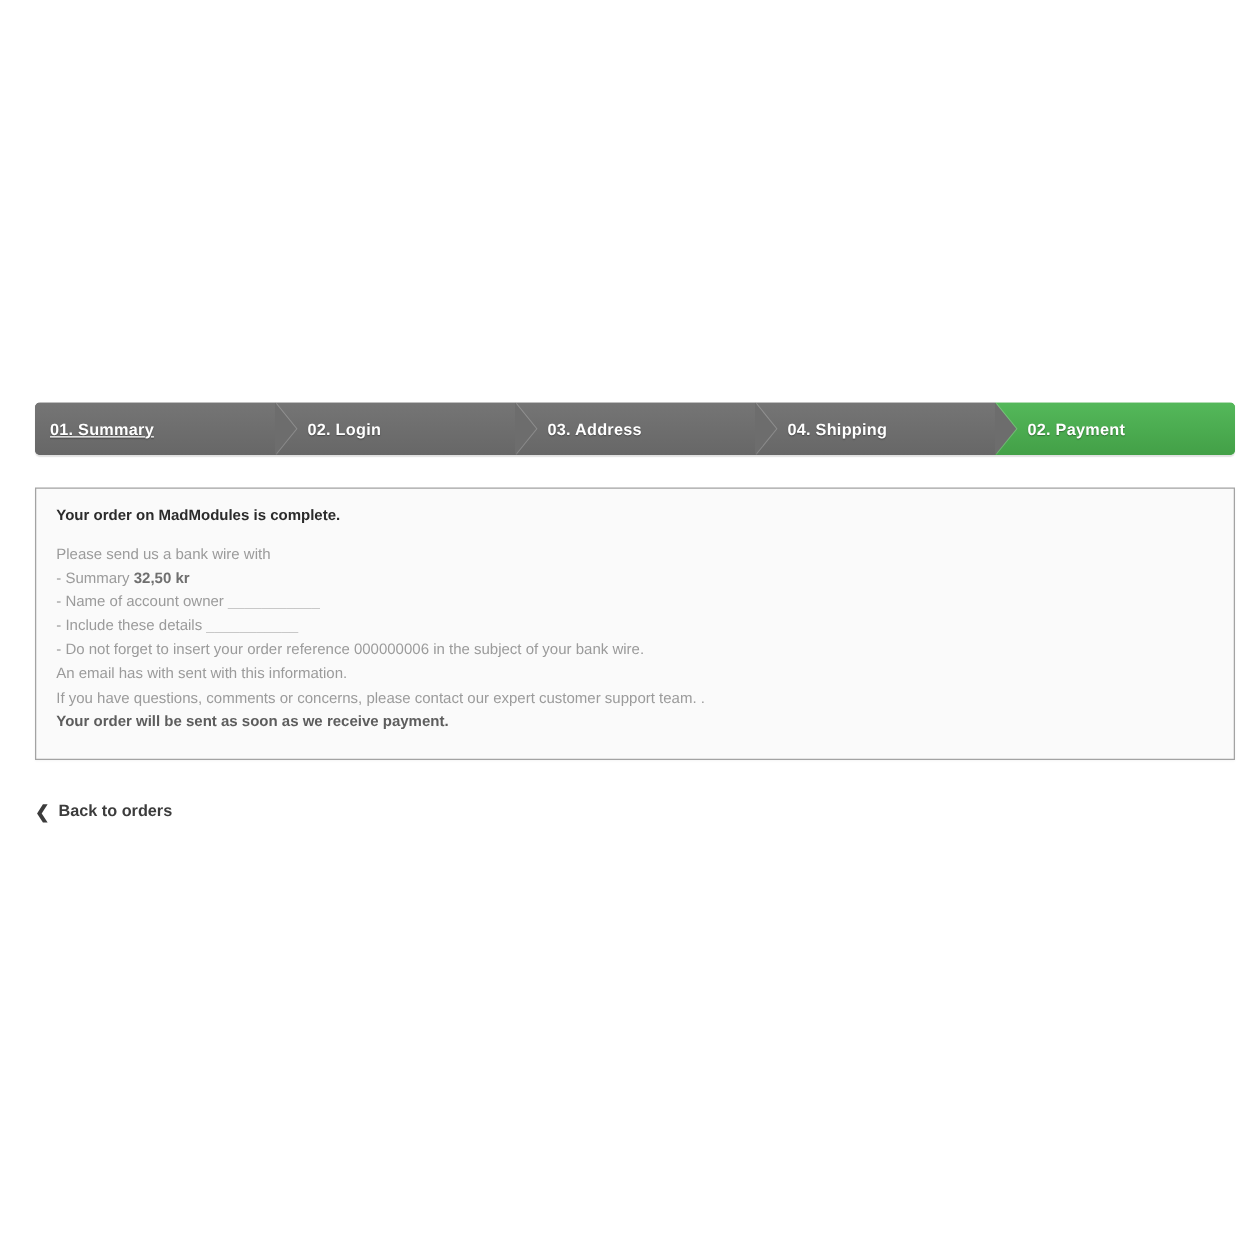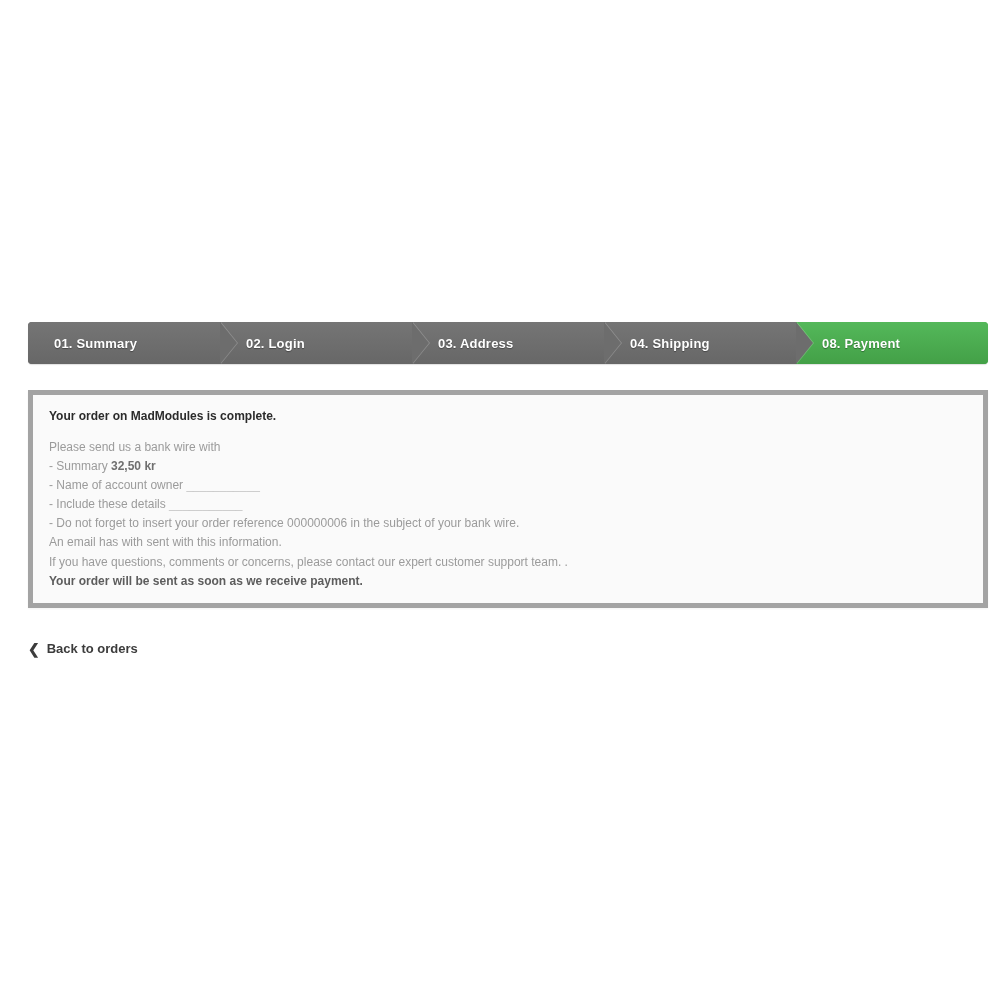--- a/index.html
+++ b/index.html
@@ -45,21 +45,22 @@
     font-size: 13px;
     font-weight: bold;
     letter-spacing: 0.2px;
     padding-left: 26px;
     text-shadow: 0 1px 1px rgba(0,0,0,0.35);
     white-space: nowrap;
     position: relative;
     z-index: 2;
   }
   .step:first-child .step-label {
-    padding-left: 26px;
+    padding-left: 12px;
+    text-decoration: underline;
   }
   
   .step .notch,
   .step .notch-line {
     position: absolute;
     left: 0;
     top: 50%;
     width: 0;
     height: 0;
     margin-top: -21px;
@@ -82,21 +83,21 @@
 
   
   .panel {
     position: absolute;
     left: 28px;
     top: 390px;
     width: 960px;
     height: 218px;
     box-sizing: border-box;
     background: #fafafa;
-    border: 5px solid #a3a3a3;
+    border: 1px solid #a3a3a3;
     box-shadow: 0 1px 2px rgba(0,0,0,0.05);
   }
   .panel-inner {
     padding: 14px 16px 10px 16px;
   }
   .panel-title {
     color: #2b2b2b;
     font-size: 12px;
     font-weight: bold;
     margin: 0 0 17px 0;
@@ -169,21 +170,21 @@
 
   <div class="step">
     <span class="notch-line"></span>
     <span class="notch"></span>
     <span class="step-label">04. Shipping</span>
   </div>
 
   <div class="step done">
     <span class="notch-line"></span>
     <span class="notch"></span>
-    <span class="step-label">08. Payment</span>
+    <span class="step-label">02. Payment</span>
   </div>
 
 </div>
 
 <div class="panel">
   <div class="panel-inner">
 
     <p class="panel-title">Your order on MadModules is complete.</p>
 
     <p class="panel-line">Please send us a bank wire with</p>

